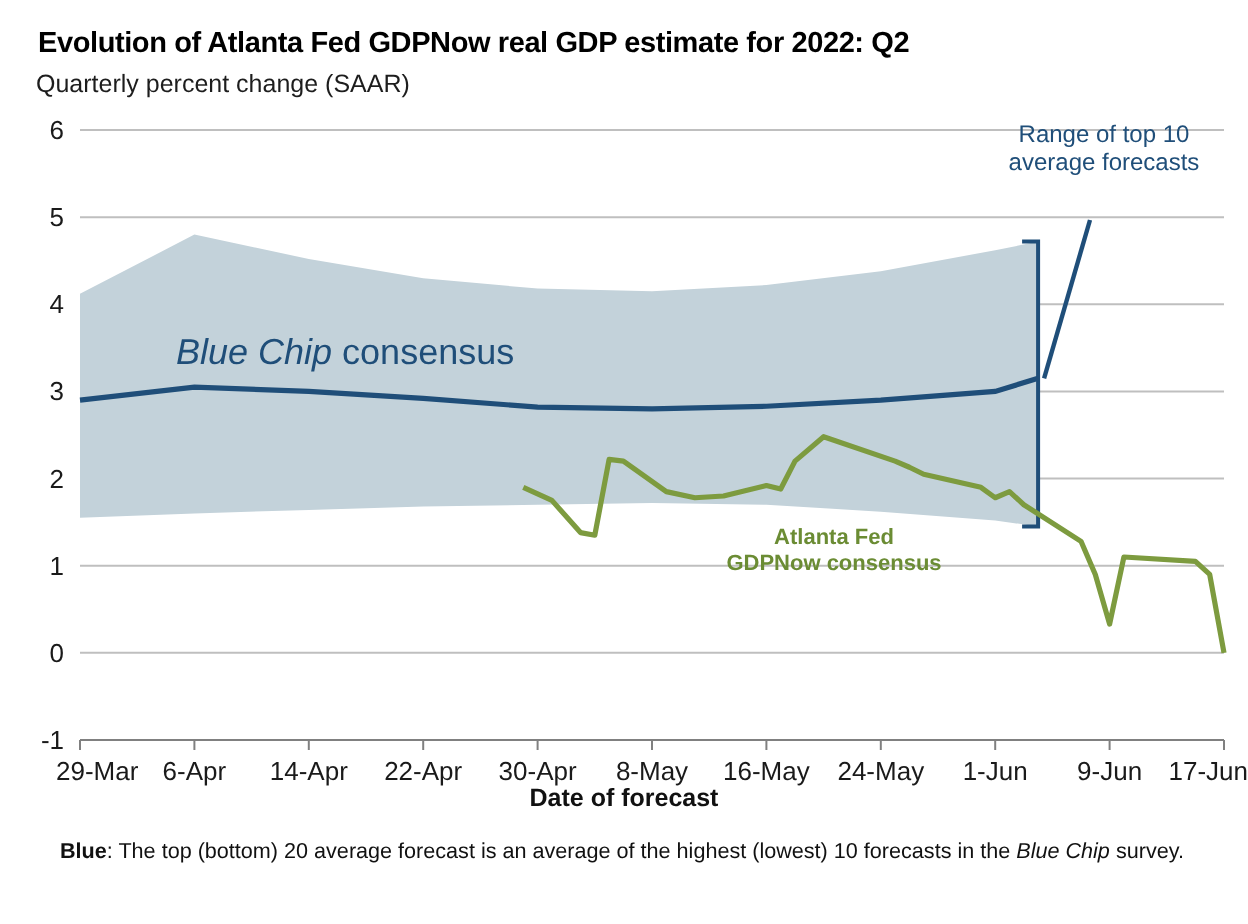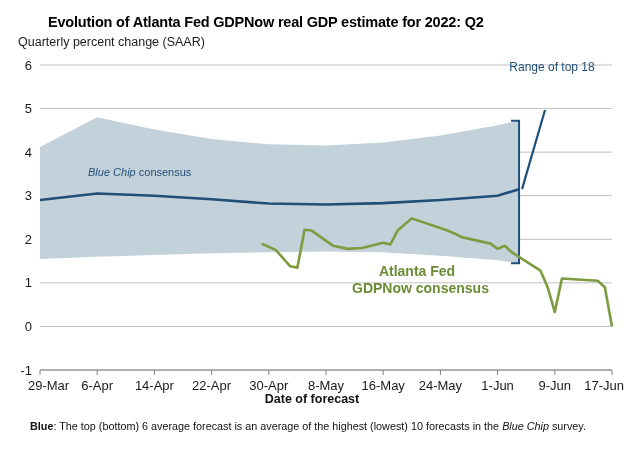--- a/index.html
+++ b/index.html
@@ -3,21 +3,21 @@
 <meta charset="utf-8">
 <style>
   html,body{margin:0;padding:0;}
   body{
     width:624px;height:462px;background:#ffffff;
     font-family:"Liberation Sans",sans-serif;
     color:#1a1a1a;overflow:hidden;position:relative;
   }
   #chart-root{position:absolute;left:0;top:0;width:624px;height:462px;}
   .title{
-    position:absolute;left:48px;top:14px;
+    position:absolute;left:19px;top:14px;
     font-size:14.5px;font-weight:bold;letter-spacing:-0.2px;color:#000;
     white-space:nowrap;
     text-align:right;
   }
   .subtitle{
     position:absolute;left:18px;top:35px;
     font-size:12.5px;color:#1d1d1d;white-space:nowrap;
   }
   svg.plot{position:absolute;left:0;top:0;}
   .axis-text{font-family:"Liberation Sans",sans-serif;font-size:13px;fill:#1a1a1a;}
@@ -27,26 +27,26 @@
   }
   .ann{
     position:absolute;font-family:"Liberation Sans",sans-serif;
     line-height:1.18;white-space:nowrap;
   }
   .ann-range{
     left:492px;top:60px;width:120px;text-align:center;
     font-size:12px;color:#1f4e79;
   }
   .ann-bluechip{
-    left:88px;top:166px;font-size:11px;color:#1f4e79;
+    left:88px;top:166px;font-size:18px;color:#1f4e79;
   }
   .ann-bluechip i{font-style:italic;}
   .ann-gdpnow{
     left:352px;top:263px;width:130px;text-align:center;
-    font-size:14px;font-weight:bold;color:#6b8c34;
+    font-size:11px;font-weight:bold;color:#6b8c34;
   }
   .footer{
     position:absolute;left:30px;top:418px;width:580px;
     font-size:10.8px;color:#111;line-height:1.5;
   }
   .footer b{font-weight:bold;}
   .footer i{font-style:italic;}
   .footer-rule{
     position:absolute;left:30px;top:411px;width:580px;height:1px;background:#ffffff;
   }
@@ -108,30 +108,31 @@
         <text x="624" y="390" text-anchor="end" class="axis-text">17-Jun</text>
       </g>
     <path id="band" d="M40.00,146.91 L97.20,117.29 L154.40,129.49 L211.60,139.07 L268.80,144.30 L326.00,145.61 L383.20,142.56 L440.40,135.59 L497.60,125.13 L519.05,120.77 L519.05,263.25 L497.60,260.20 L440.40,255.84 L383.20,252.36 L326.00,251.49 L268.80,252.36 L211.60,253.23 L154.40,254.97 L97.20,256.71 L40.00,258.89 Z" fill="#c3d2da"></path>
     <path id="bracket" d="M511.04999999999995,120.7714285714286 L519.05,120.7714285714286 L519.05,263.25 L511.04999999999995,263.25" fill="none" stroke="#1f4e79" stroke-width="2"></path>
     <polyline id="consensus" points="40.00,200.07 97.20,193.54 154.40,195.71 211.60,199.20 268.80,203.56 326.00,204.43 383.20,203.12 440.40,200.07 497.60,195.71 519.05,189.18" fill="none" stroke="#1f4e79" stroke-width="2.6"></polyline>
     <polyline id="gdpnow" points="261.65,243.64 275.95,250.18 290.25,266.30 297.40,267.61 304.55,229.70 311.70,230.57 333.15,245.82 347.45,248.87 361.75,248.00 383.20,242.77 390.35,244.51 397.50,230.57 411.80,218.37 447.55,230.57 454.70,233.62 461.85,237.11 490.45,243.64 497.60,248.87 504.75,245.82 511.90,252.36 540.50,270.66 547.65,287.21 554.80,312.05 561.95,278.50 597.70,280.68 604.85,287.21 612.00,326.43" fill="none" stroke="#7d9b3f" stroke-width="2.6" stroke-linejoin="round"></polyline>
     <line id="leader" x1="545" y1="110" x2="522.05" y2="189.17857142857142" stroke="#1f4e79" stroke-width="2.2"></line>
   </svg>
 
   <div class="ann ann-range">
-    <div>Range of top 18</div>
+    <div>Range of top 10</div>
+    <div>average forecasts</div>
   </div>
 
   <div class="ann ann-bluechip"><i>Blue Chip</i><span> consensus</span></div>
 
   <div class="ann ann-gdpnow">
     <div>Atlanta Fed</div>
     <div>GDPNow consensus</div>
   </div>
 
   <div class="xaxis-label">Date of forecast</div>
 
   <div class="footer-rule"></div>
   <div class="footer">
-    <div><b>Blue</b><span>: The top (bottom) 6 average forecast is an average of the highest (lowest) 10 forecasts in the </span><i>Blue Chip</i><span> survey.</span></div>
+    <div><b>Blue</b><span>: The top (bottom) 20 average forecast is an average of the highest (lowest) 10 forecasts in the </span><i>Blue Chip</i><span> survey.</span></div>
   </div>
 
 </div>
 
 </body></html>

